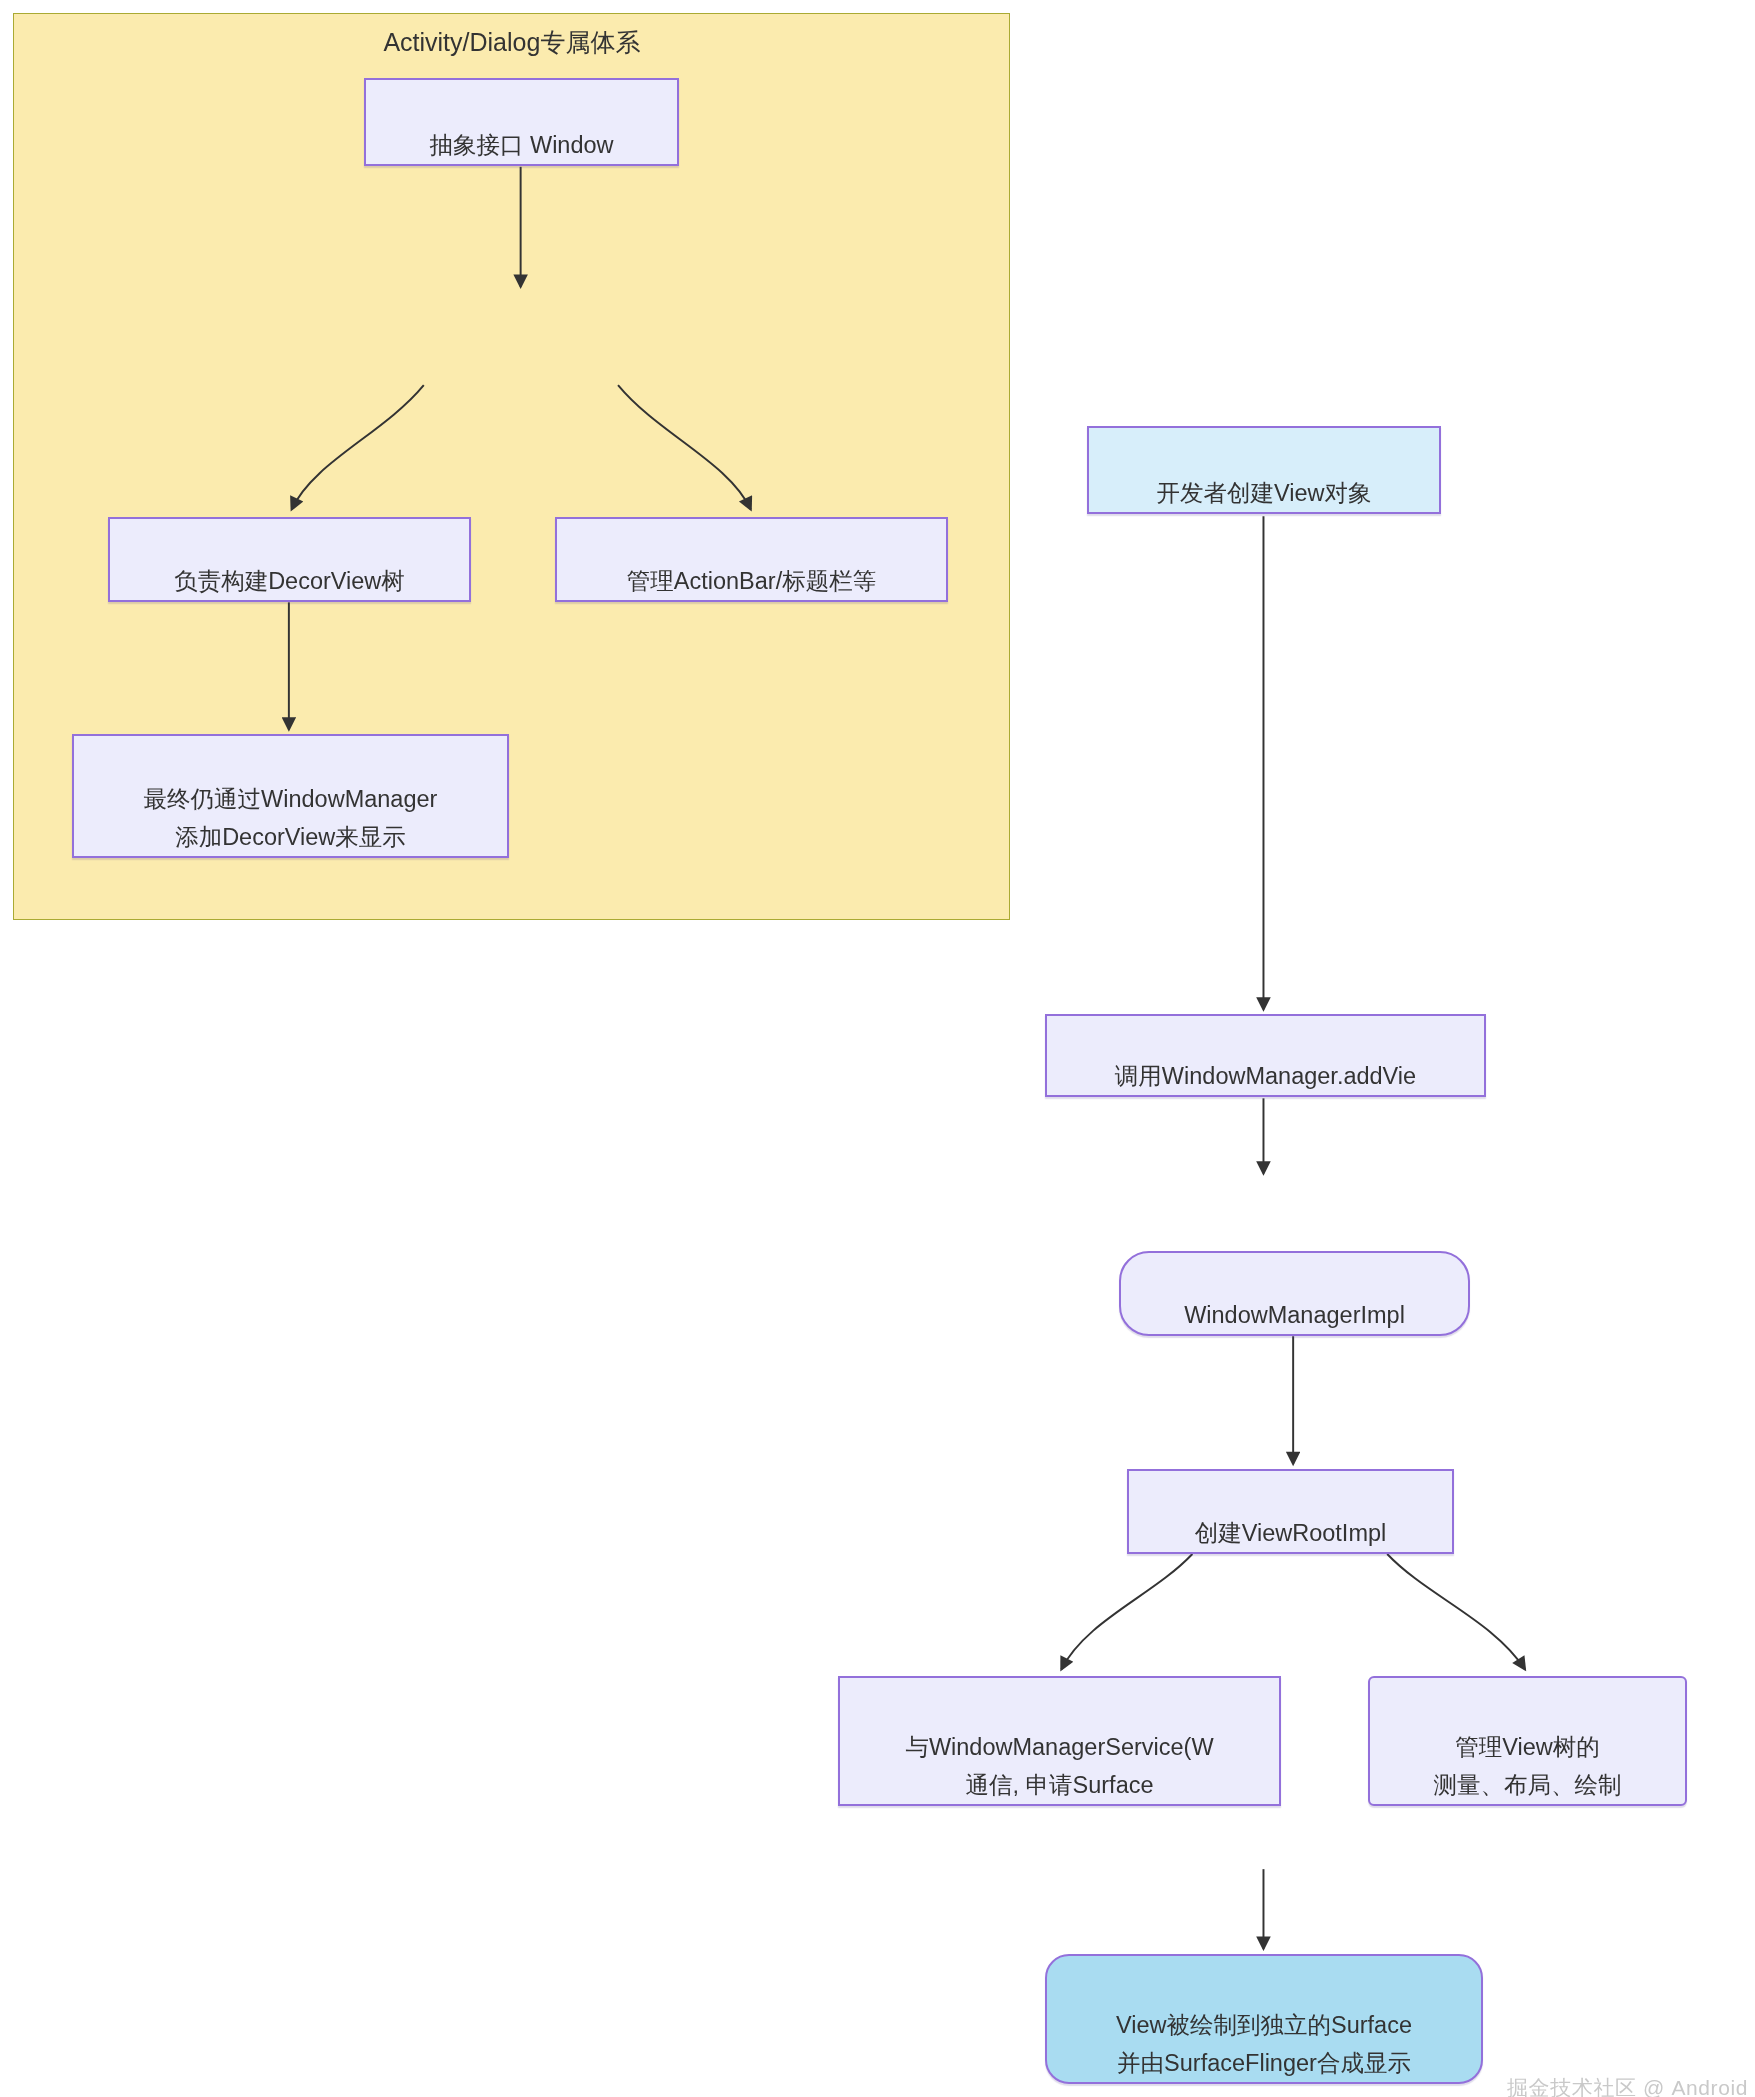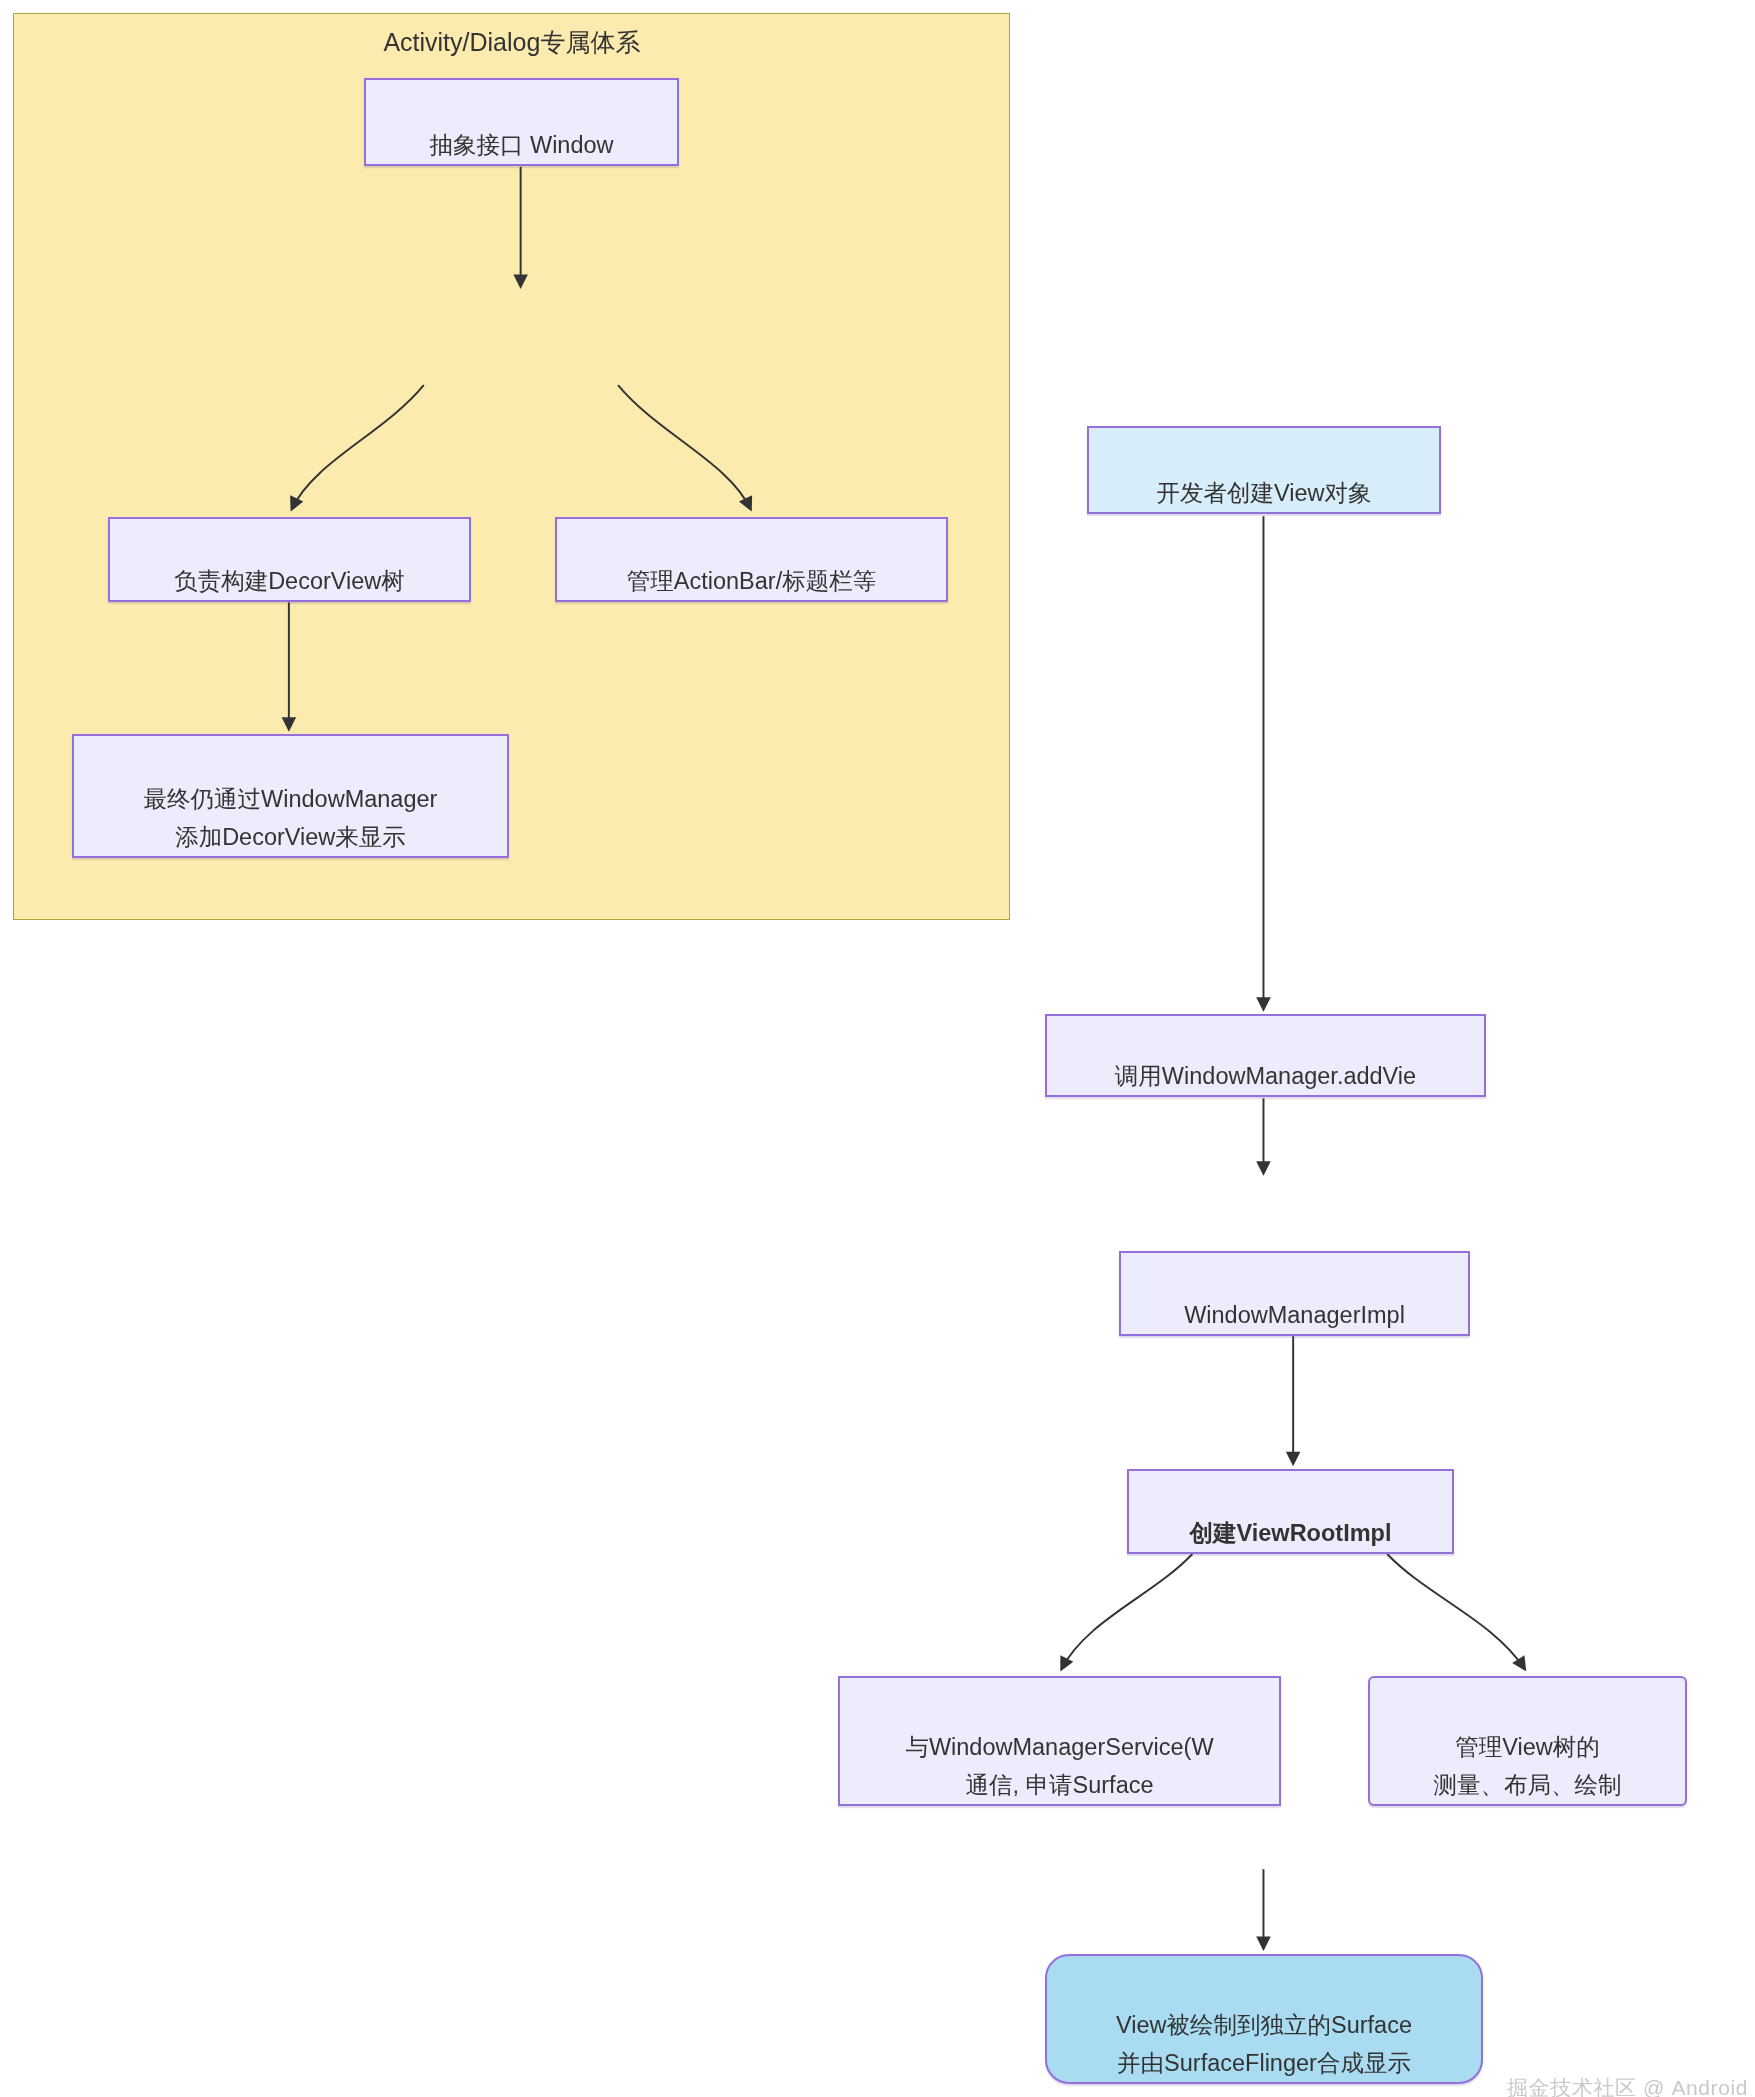--- a/index.html
+++ b/index.html
@@ -84,25 +84,25 @@
   </div>
 
   <div class="node blue" style="left:1087px; top:426px; width:354px; height:88px;">
     <span class="node-label">开发者创建View对象</span>
   </div>
 
   <div class="node" style="left:1045px; top:1014px; width:441px; height:83px;">
     <span class="node-label">调用WindowManager.addVie</span>
   </div>
 
-  <div class="node" style="left:1119px; top:1251px; width:351px; height:85px;">
+  <div class="node" style="left:1119px; top:1251px; width:351px; height:85px;border-radius:30px;">
     <span class="node-label">WindowManagerImpl</span>
   </div>
 
-  <div class="node" style="left:1127px; top:1469px; width:327px; height:85px;font-weight:bold;">
+  <div class="node" style="left:1127px; top:1469px; width:327px; height:85px;">
     <span class="node-label">创建ViewRootImpl</span>
   </div>
 
   <div class="node" style="left:838px; top:1676px; width:443px; height:130px;">
     <span class="node-label">与WindowManagerService(W
 通信, 申请Surface</span>
   </div>
 
   <div class="node" style="left:1368px; top:1676px; width:319px; height:130px;border-radius:6px;">
     <span class="node-label">管理View树的

